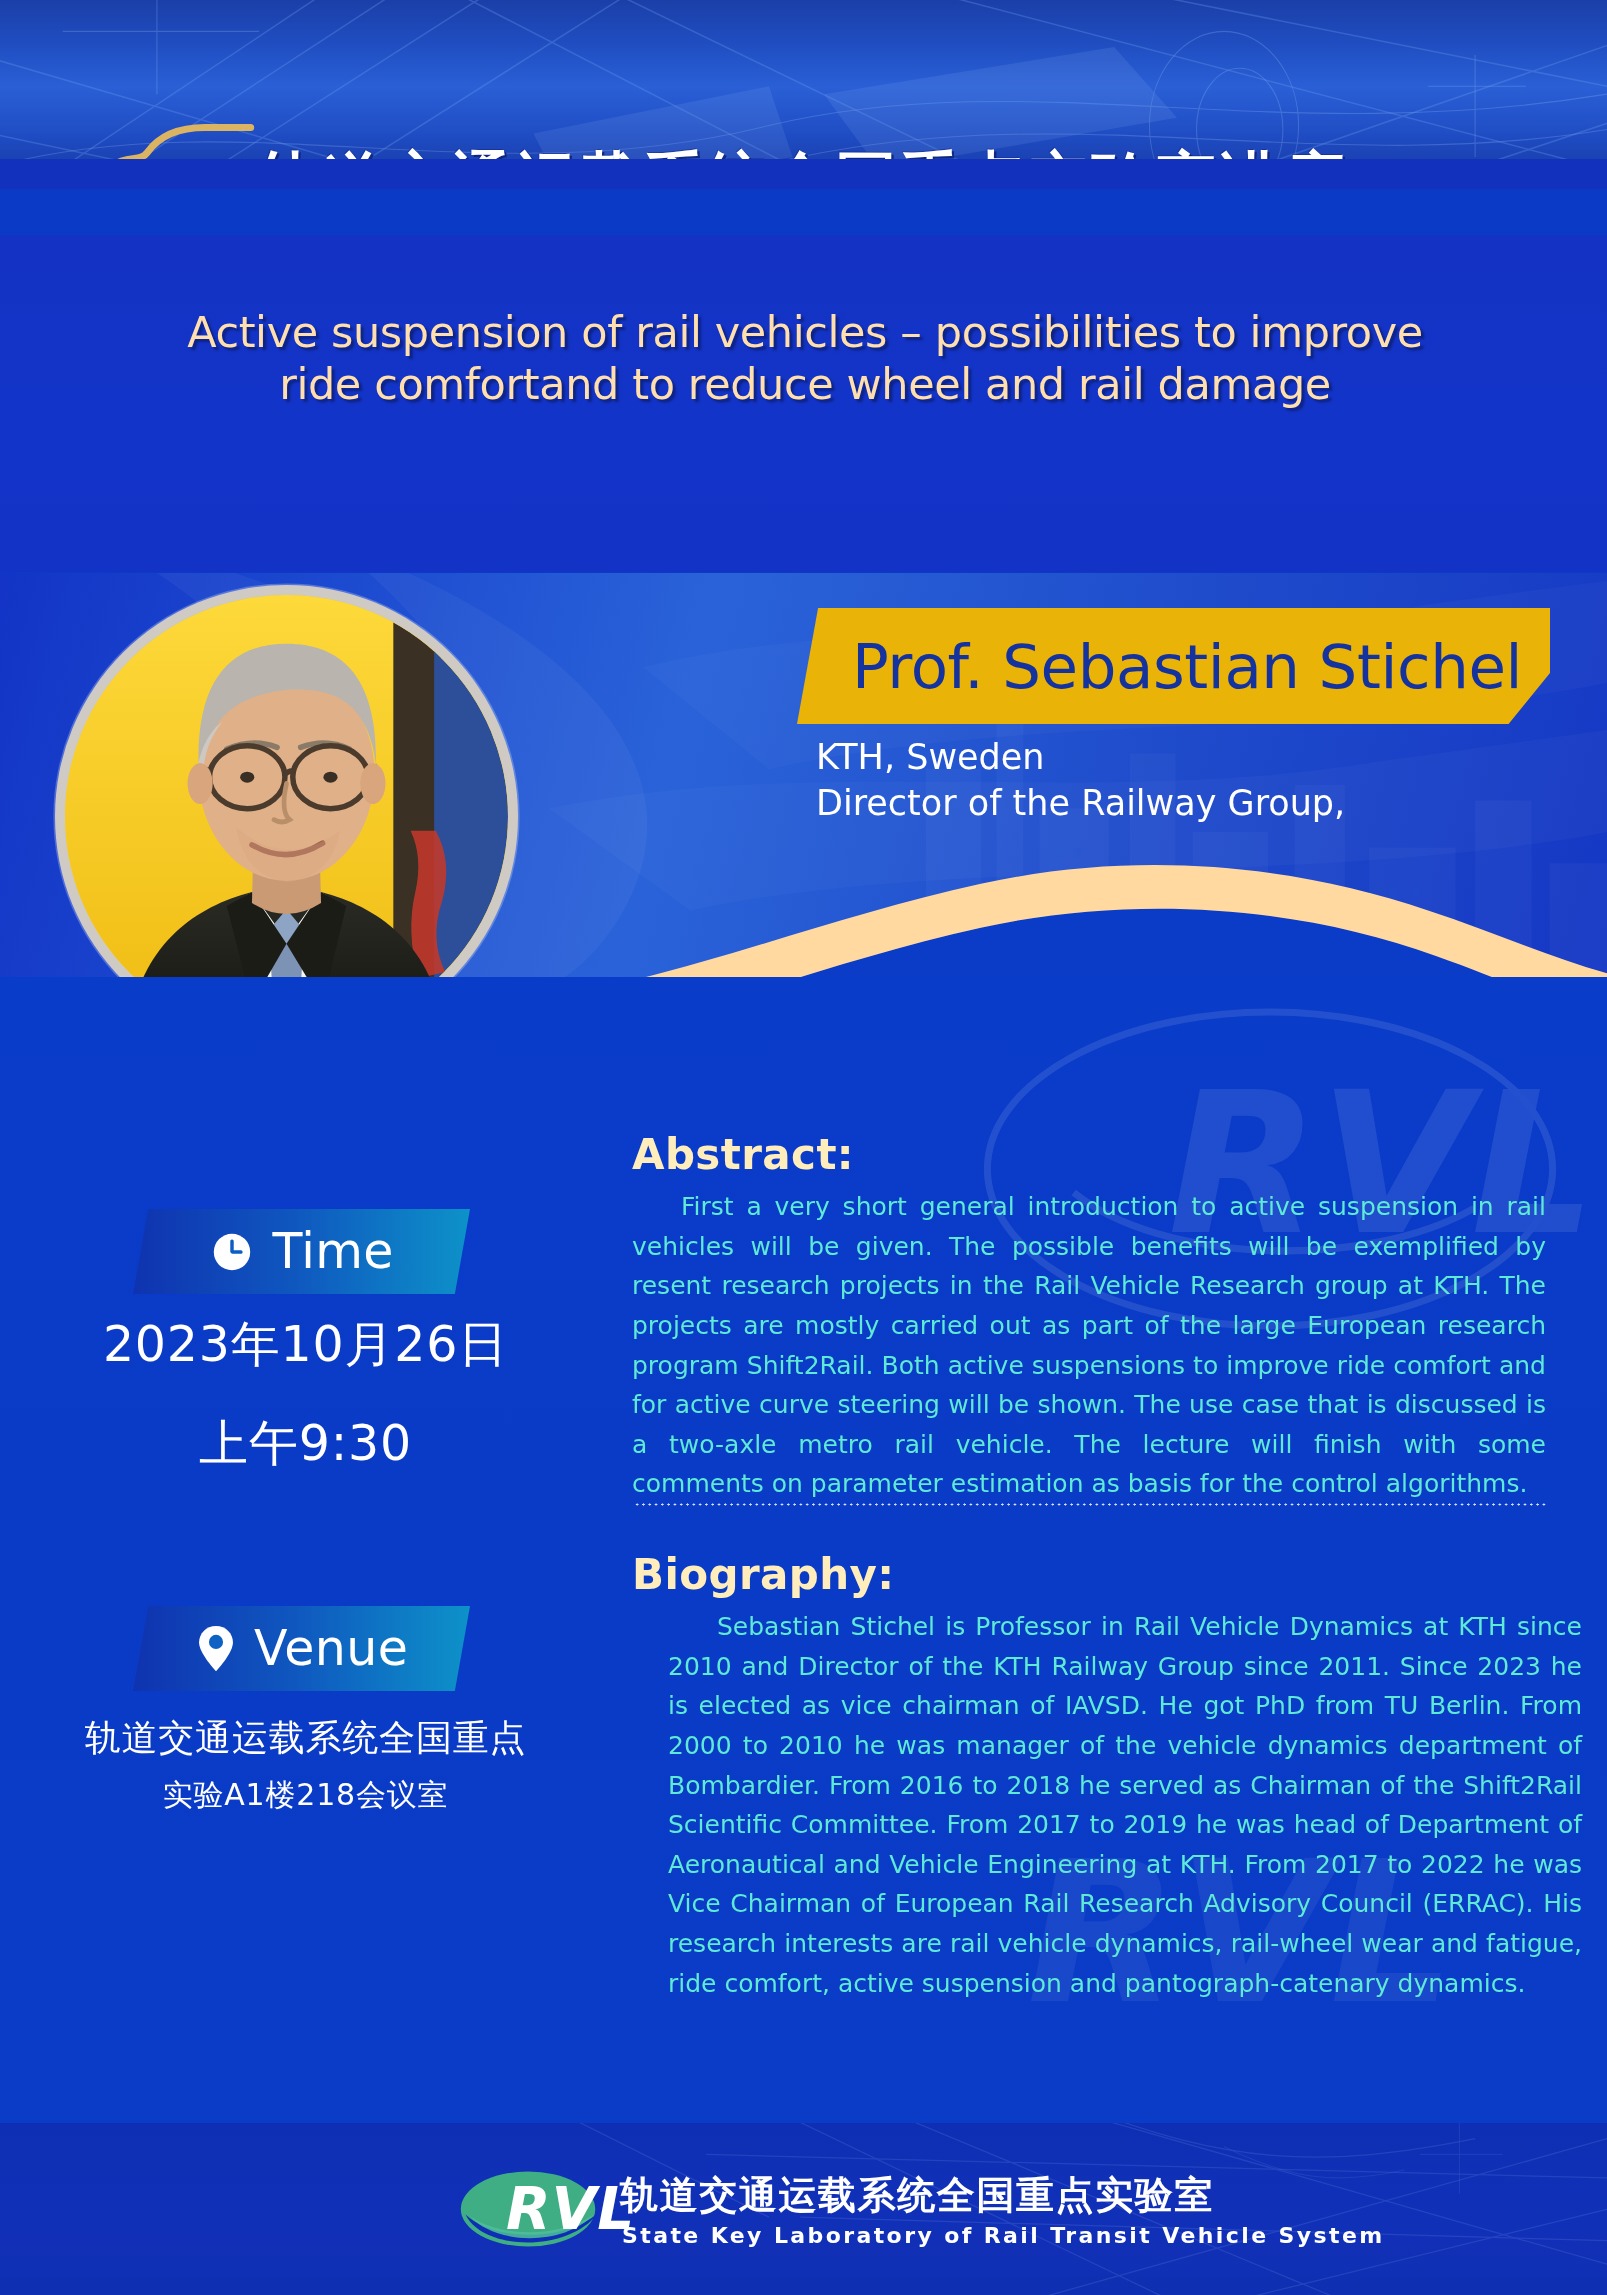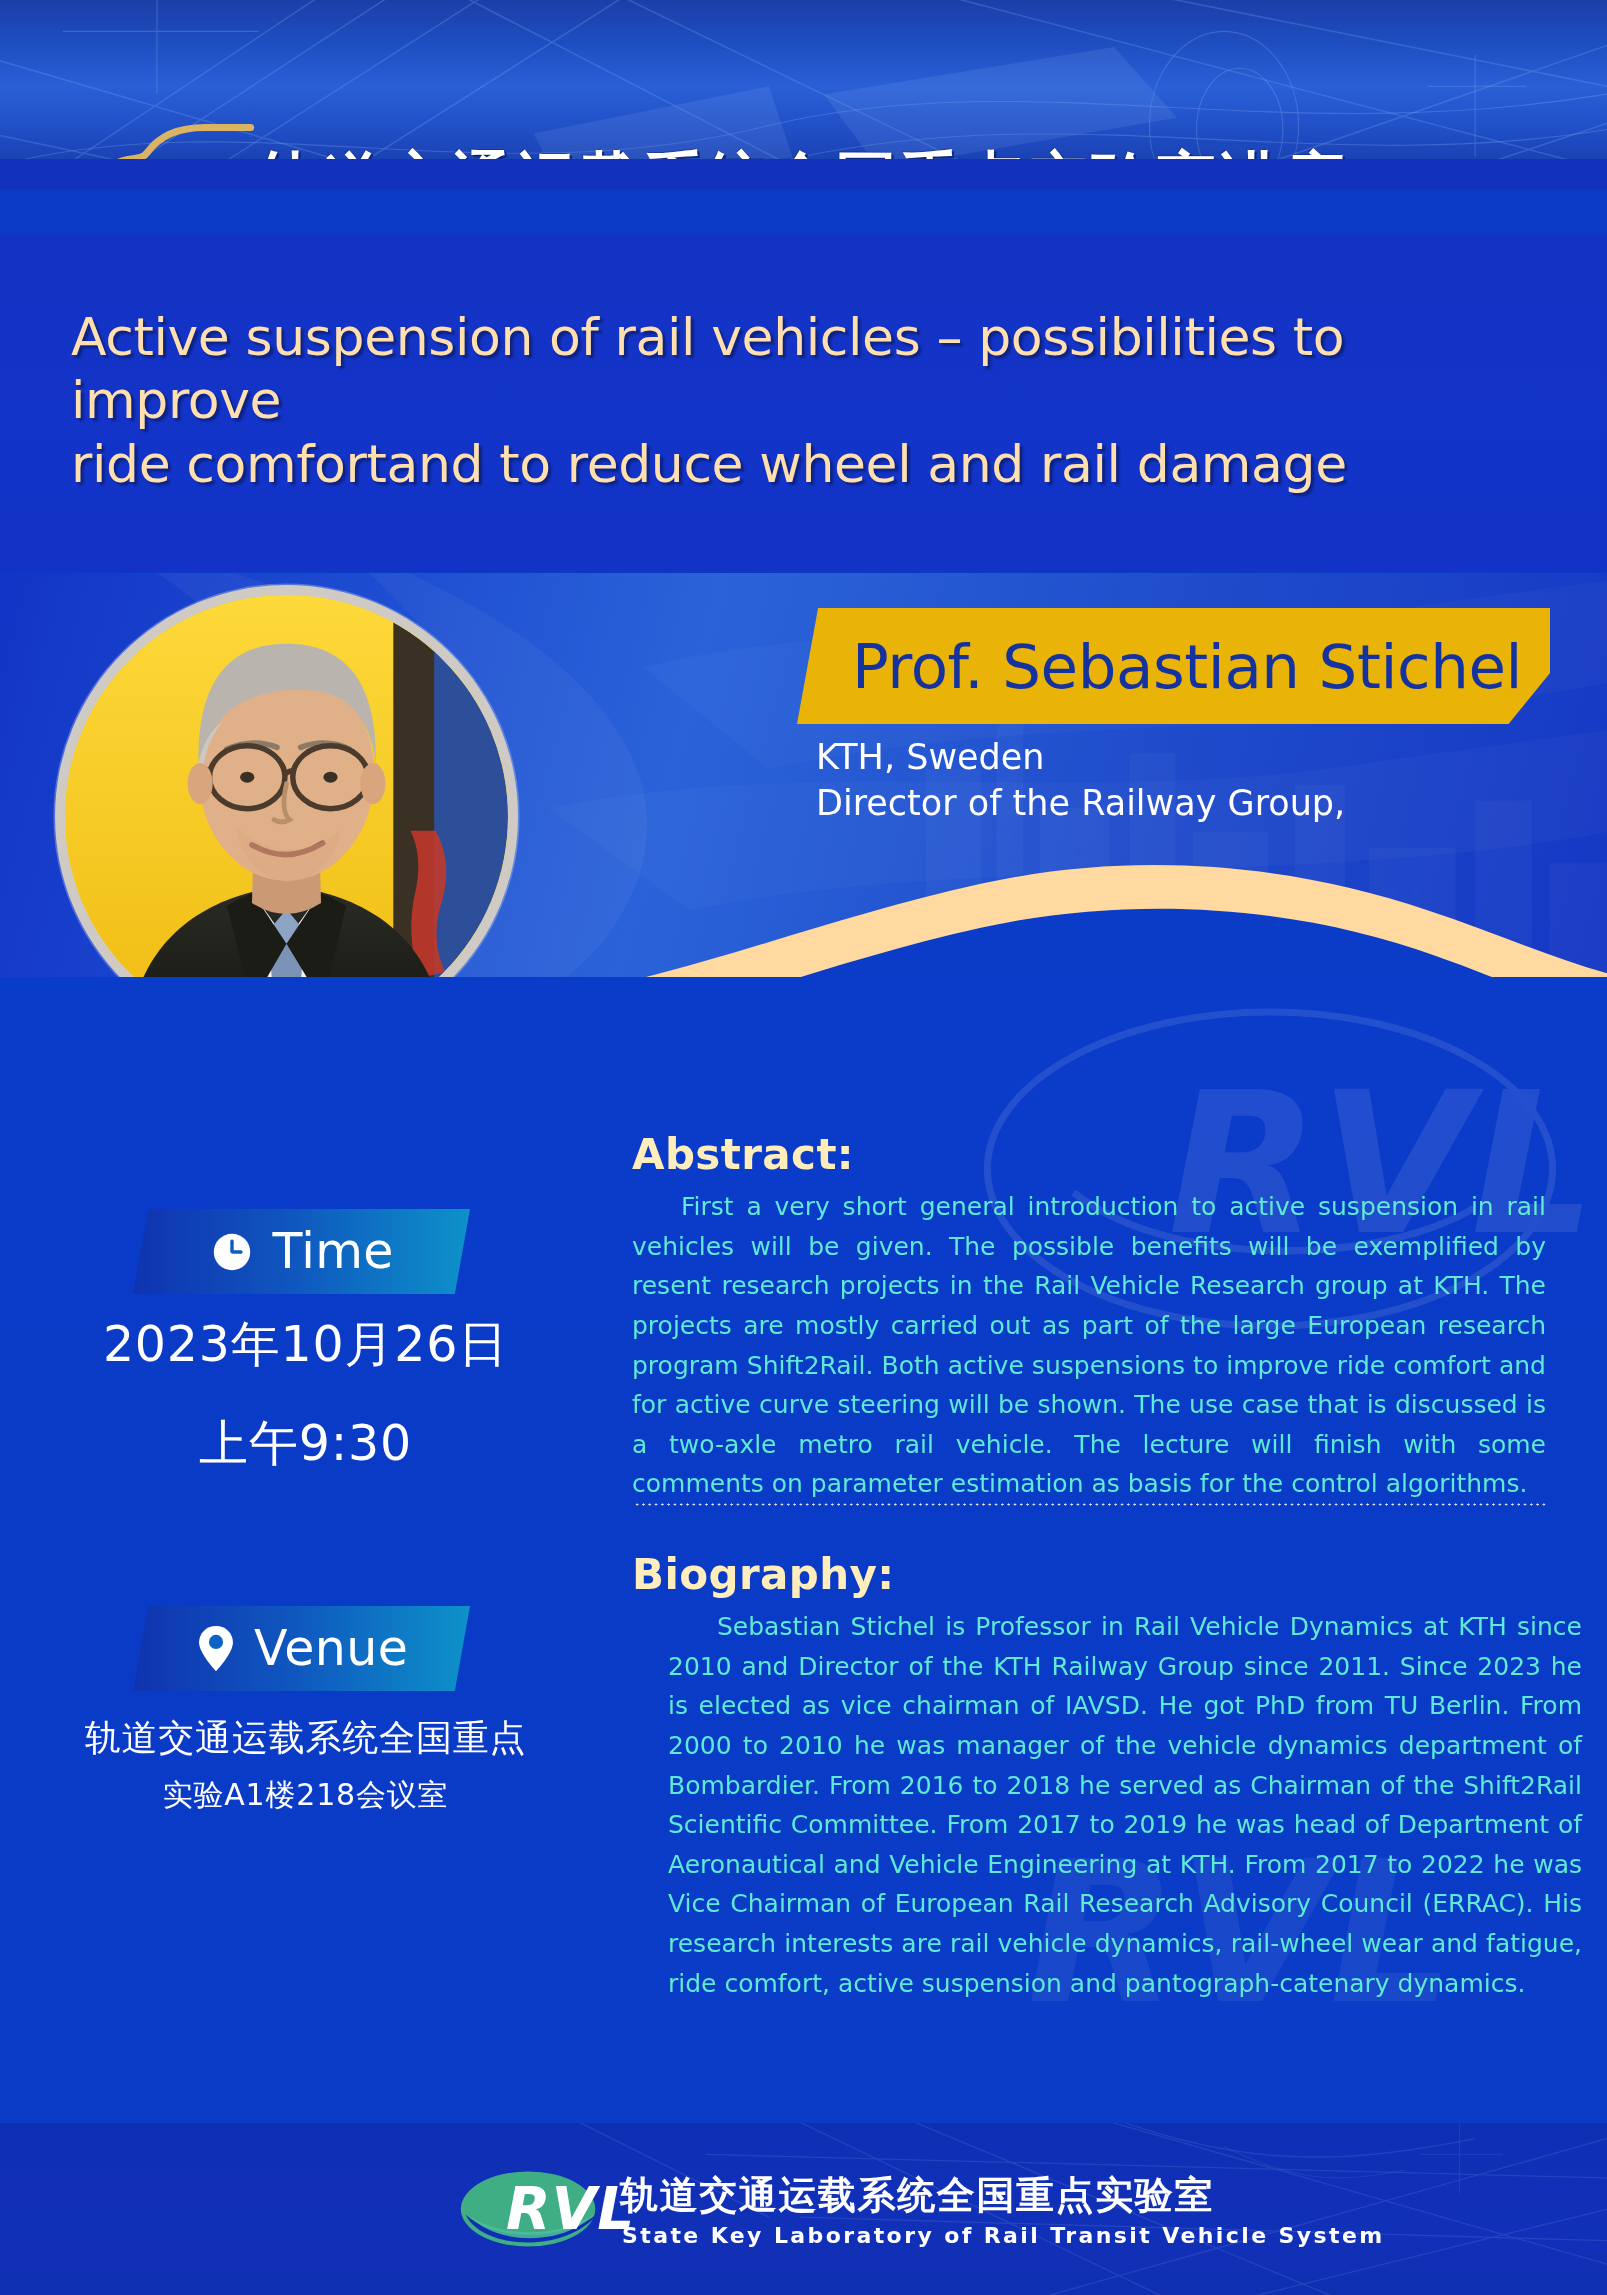--- a/index.html
+++ b/index.html
@@ -57,22 +57,23 @@
 
   
   .title-zone {
     position: absolute;
     left: 0; top: 235px; width: 1607px; height: 337px;
     background: linear-gradient(180deg,#1433c4 0%, #1334c8 50%, #1233c6 100%);
   }
   .lecture-title {
     position: absolute;
     left: 71px; top: 306px; width: 1468px;
+    text-align: center;
     color: #ffdfae;
-    font-size: 52px;
+    font-size: 43px;
     line-height: 1.22;
     font-weight: 400;
     letter-spacing: -0.4px;
     text-shadow: 3.1px 3.1px 2.4px rgba(0,0,0,.35);
     font-family: "DejaVu Sans", "Liberation Sans", sans-serif;
   }
 
   
   .mid-band {
     position: absolute;

